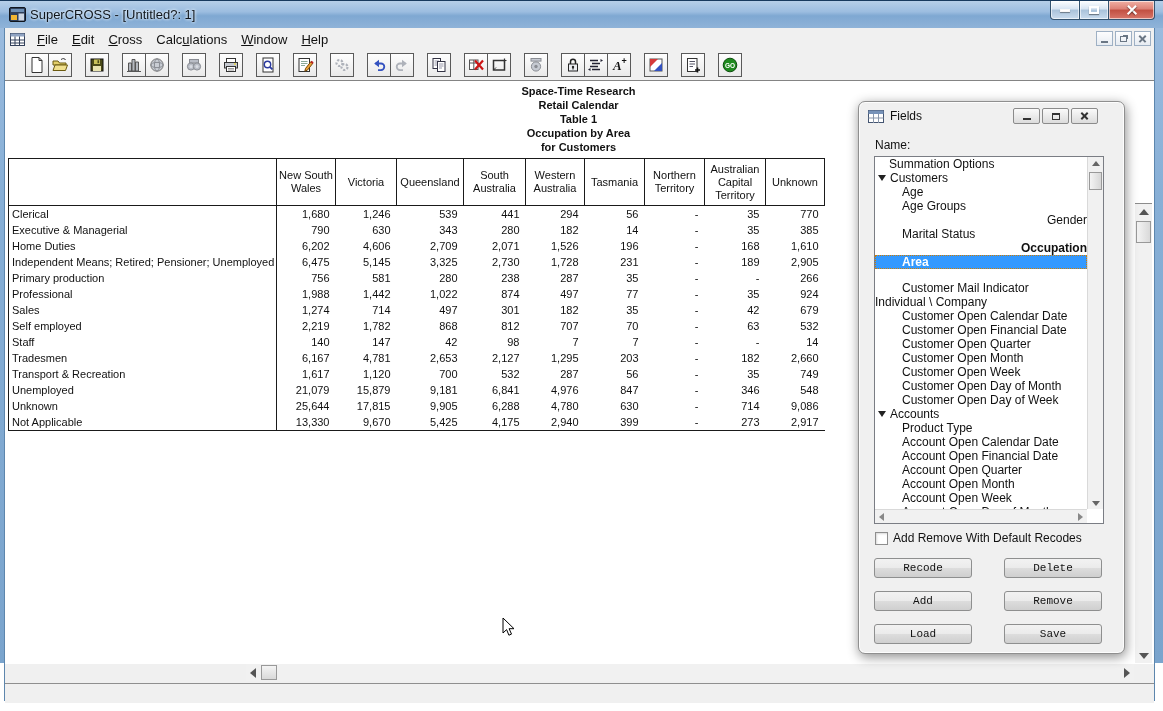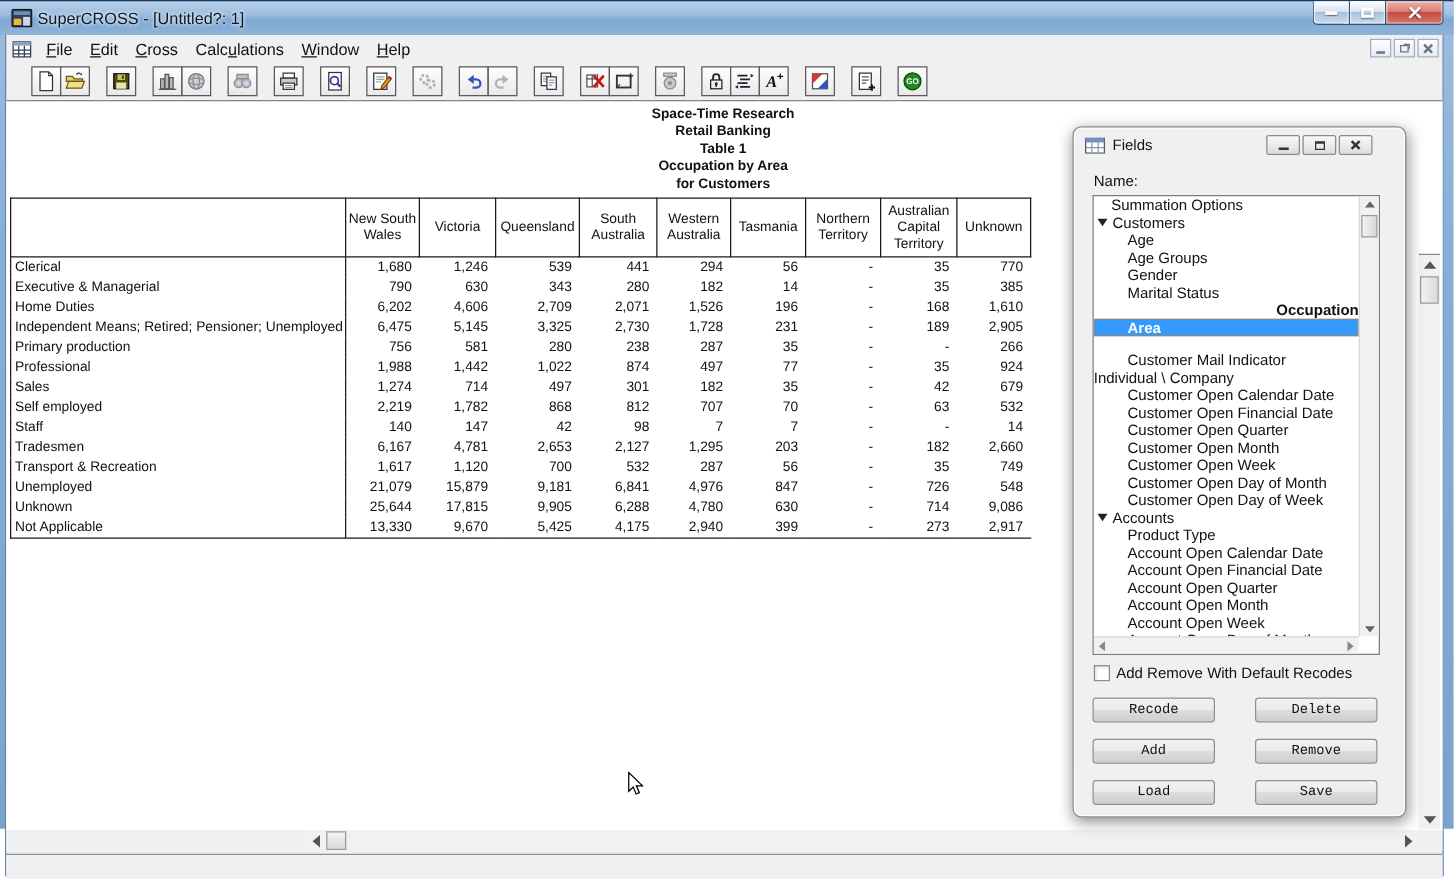--- a/index.html
+++ b/index.html
@@ -342,21 +342,21 @@
           <svg viewBox="0 0 18 18">
             <circle cx="9" cy="9" r="6.8" fill="#1f8a1f" stroke="#0c4d0c"></circle>
             <text x="9" y="11.6" text-anchor="middle" font-size="6.5" font-weight="bold" fill="#fff" font-family="Liberation Sans,sans-serif">GO</text>
           </svg>
         </button>
       </div>
 
     <div class="workspace">
       <div class="tbl-titles">
           <div class="t-line">Space-Time Research</div>
-          <div class="t-line">Retail Banking</div>
+          <div class="t-line">Retail Calendar</div>
           <div class="t-line">Table 1</div>
           <div class="t-line">Occupation by Area</div>
           <div class="t-line">for Customers</div>
         </div>
       <table class="xt">
         <colgroup>
             <col style="width: 268px;">
             <col style="width: 59px;">
             <col style="width: 61px;">
             <col style="width: 67px;">
@@ -516,21 +516,21 @@
             </tr>
             <tr>
               <td class="row-label">Unemployed</td>
               <td class="cell">21,079</td>
               <td class="cell">15,879</td>
               <td class="cell">9,181</td>
               <td class="cell">6,841</td>
               <td class="cell">4,976</td>
               <td class="cell">847</td>
               <td class="cell">-</td>
-              <td class="cell">726</td>
+              <td class="cell">346</td>
               <td class="cell">548</td>
             </tr>
             <tr>
               <td class="row-label">Unknown</td>
               <td class="cell">25,644</td>
               <td class="cell">17,815</td>
               <td class="cell">9,905</td>
               <td class="cell">6,288</td>
               <td class="cell">4,780</td>
               <td class="cell">630</td>
@@ -603,21 +603,21 @@
           <div class="f-item" style="padding-left: 3px;">
             <span class="tri"></span>
             <span>Customers</span>
           </div>
           <div class="f-item" style="padding-left: 27px;">
             <span>Age</span>
           </div>
           <div class="f-item" style="padding-left: 27px;">
             <span>Age Groups</span>
           </div>
-          <div class="f-item" style="padding-left: 27px;">
+          <div class="f-item" style="padding-left: 27px; justify-content: flex-end;">
             <span>Gender</span>
           </div>
           <div class="f-item" style="padding-left: 27px;">
             <span>Marital Status</span>
           </div>
           <div class="f-item bold" style="padding-left: 27px; justify-content: flex-end;">
             <span>Occupation</span>
           </div>
           <div class="f-item bold selected" style="padding-left: 27px;">
             <span>Area</span>

